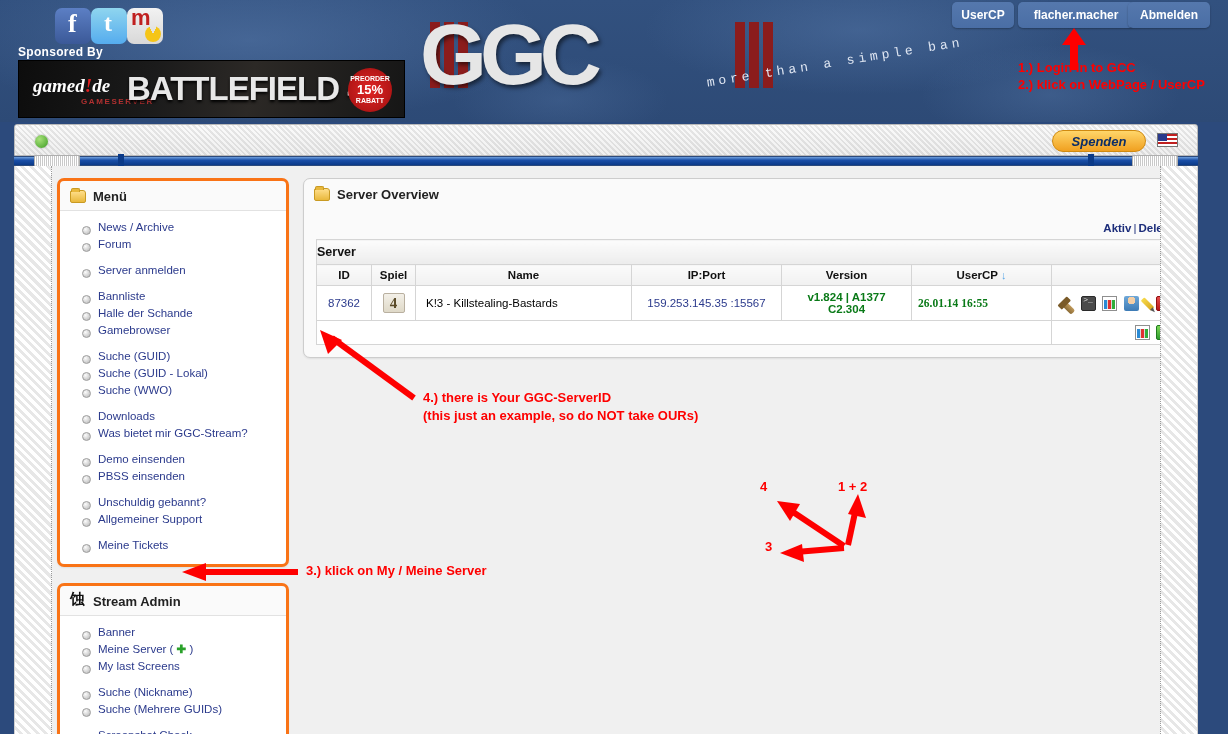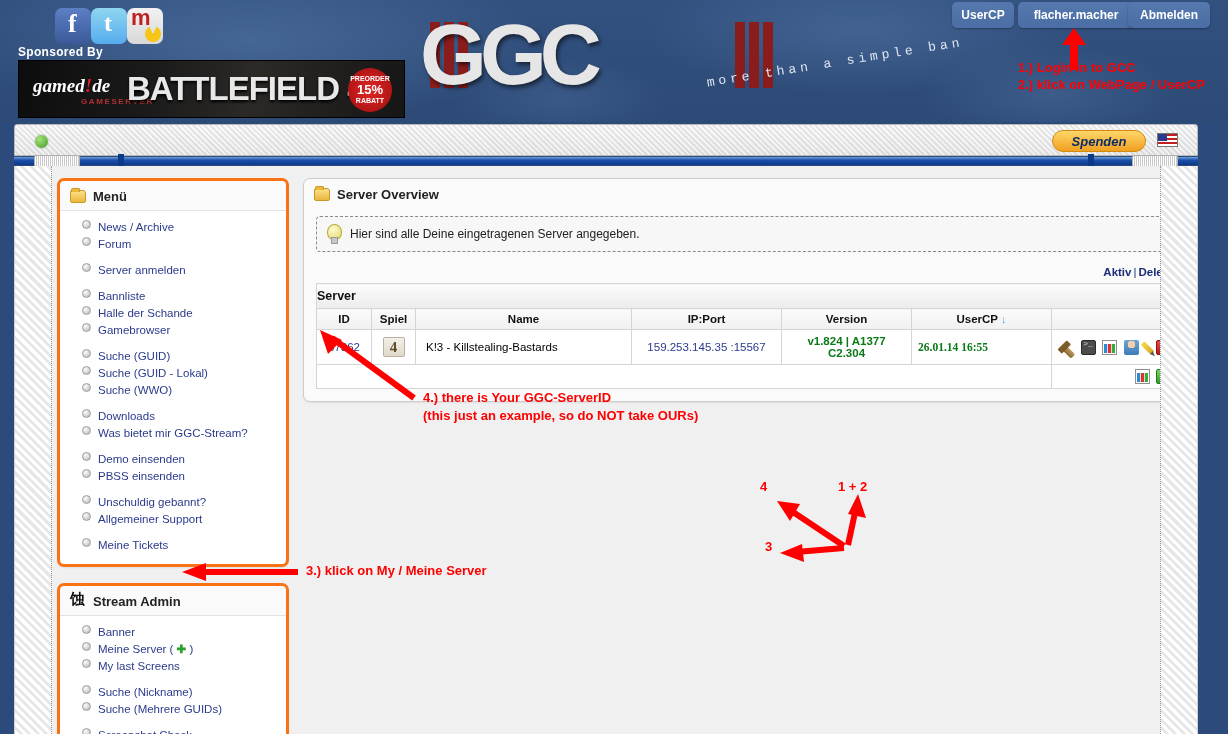--- a/index.html
+++ b/index.html
@@ -117,21 +117,21 @@
     font:bold 13px "Liberation Sans",sans-serif; color:#222;}
   .panel-bd{ background:#fff; border-top:1px solid #e2e2e2; border-radius:0 0 6px 6px; padding:8px 0 10px 0;}
   .folder-icon{ width:16px; height:13px; background:linear-gradient(#ffdf8c,#e9b83c);
     border:1px solid #c99a22; border-radius:2px 3px 2px 2px; position:relative; flex:none;}
   .folder-icon::before{content:""; position:absolute; left:0; top:-3px; width:7px;height:3px;
     background:#e9b83c; border:1px solid #c99a22; border-bottom:0; border-radius:2px 2px 0 0;}
   .bug-icon{ width:16px; height:14px; flex:none; position:relative;}
   .bug-icon::before{content:"\8680"; position:absolute; left:0; top:-5px; font-size:15px; color:#111;}
 
   .navlist{ list-style:none; margin:0; padding:0;}
-  .navlist li{ display:flex; align-items:flex-start; gap:7px; padding:1px 0 1px 22px; line-height:15px;}
+  .navlist li{ display:flex; align-items:flex-end; gap:7px; padding:1px 0 1px 22px; line-height:15px;}
   .navlist li.gap{ margin-top:9px;}
   .bullet{ width:9px;height:9px;border-radius:50%; flex:none;
     background:radial-gradient(circle at 35% 32%, #fcfcfc, #b4b4b4); border:1px solid #9d9d9d;}
   .navlist a{ color:#2b3a8c; text-decoration:none; font-size:11.5px;}
   .greenplus{ color:#2aa12a; font-weight:bold;}
 
   
   #main{ position:absolute; left:288px; top:12px; width:890px; }
   #overview-panel{ background:#fafafa; border:1px solid #cdcdcd; border-radius:7px;
     box-shadow:0 1px 2px rgba(0,0,0,.07); padding-bottom:12px;}
@@ -358,24 +358,20 @@
     </div>
   </div>
 
   <div id="main">
     <div id="overview-panel">
       <div class="panel-hd">
         <span class="folder-icon"></span>
         <span>Server Overview</span>
       </div>
 
-      <div id="hintbox">
-        <span class="bulb"></span>
-        <span>Hier sind alle Deine eingetragenen Server angegeben.</span>
-      </div>
 
       <div id="aktivline">
         <a>Aktiv</a><span class="sep">|</span><a>Deleted</a>
       </div>
 
       <table class="srv">
         <tbody>
             <tr>
           <td class="srv-title" colspan="7">Server</td>
         </tr>

